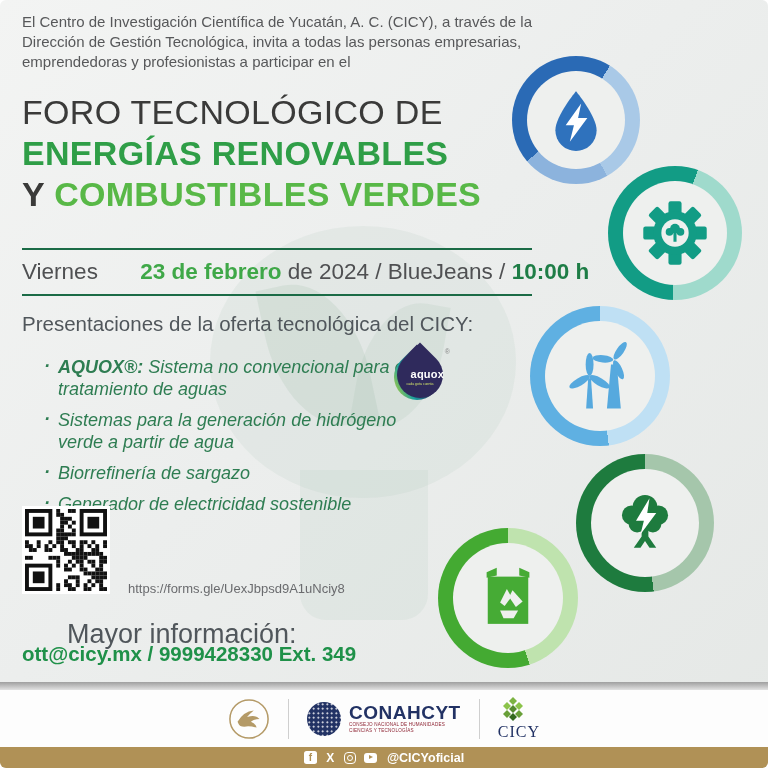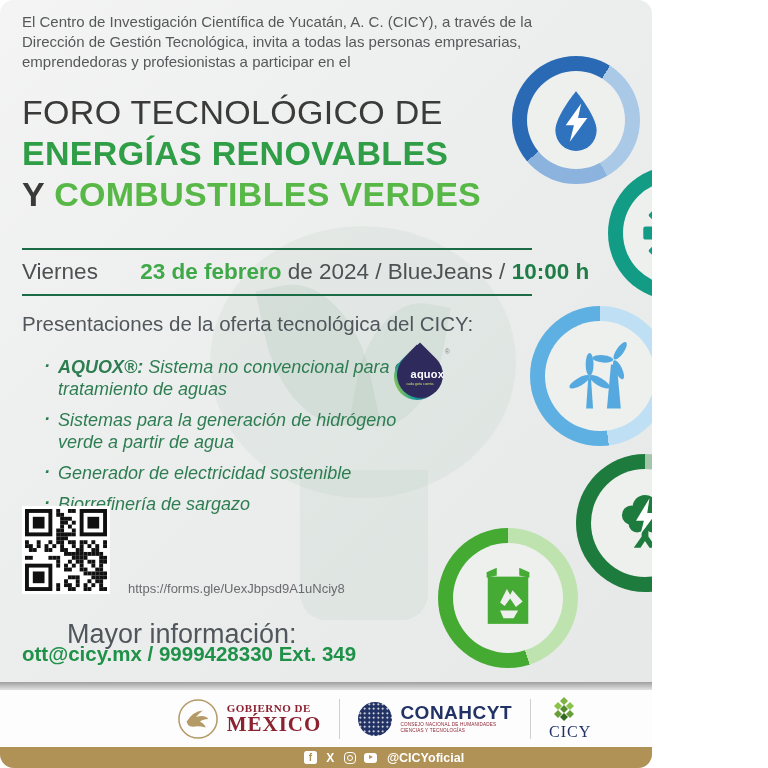--- a/index.html
+++ b/index.html
@@ -1,17 +1,17 @@
 <!DOCTYPE html>
 <html><head>
 <meta charset="utf-8">
 <style>
   html,body{margin:0;padding:0;background:#fff;}
   body{font-family:"Liberation Sans", sans-serif;}
-  .flyer{position:relative;width:652px;height:768px;overflow:hidden;border-radius:14px;
+  .flyer{position:relative;width:768px;height:768px;overflow:hidden;border-radius:6px;
          background:linear-gradient(135deg,#f3f4f3 0%,#eceeed 45%,#e5e8e6 100%);}
   
   .wm{position:absolute;pointer-events:none;}
   .wm-head{left:210px;top:226px;width:306px;height:272px;border-radius:50%;
            background:rgba(176,198,184,0.16);}
   .wm-base{left:300px;top:470px;width:128px;height:150px;border-radius:0 0 26px 26px;
            background:rgba(176,198,184,0.16);}
   .wm-leaf1{left:270px;top:280px;width:95px;height:150px;border-radius:0 70% 0 70%;
             background:rgba(150,185,162,0.18);transform:rotate(-12deg);}
   .wm-leaf2{left:360px;top:300px;width:80px;height:130px;border-radius:70% 0 70% 0;
@@ -204,22 +204,22 @@
     <div class="l2">ENERGÍAS RENOVABLES</div>
     <div class="l3"><span class="pre">Y </span><span class="main">COMBUSTIBLES VERDES</span></div>
   </div>
 
   <div class="abs dateblock"><span>Viernes </span><span class="d">23 de febrero</span><span> de 2024 / BlueJeans / </span><span class="t">10:00 h</span></div>
 
   <div class="abs offers-head">Presentaciones de la oferta tecnológica del CICY:</div>
   <ul class="abs offers">
     <li><span class="b">AQUOX®:</span><span class="t"> Sistema no convencional para el tratamiento de aguas</span></li>
     <li><span class="b"></span><span class="t">Sistemas para la generación de hidrógeno verde a partir de agua</span></li>
+    <li><span class="b"></span><span class="t">Biorrefinería de sargazo</span></li>
     <li><span class="b"></span><span class="t">Generador de electricidad sostenible</span></li>
-    <li><span class="b"></span><span class="t">Biorrefinería de sargazo</span></li>
   </ul>
 
   <div class="abs aquox">
     <div class="grad"></div>
     <div class="drop"></div>
     <div class="txt">aquox</div>
     <div class="tag">cada gota cuenta</div>
     <div class="reg">®</div>
   </div>
 
@@ -369,24 +369,20 @@
   <div class="abs contact-head">Mayor información:</div>
   <div class="abs contact-line">ott@cicy.mx / 9999428330 Ext. 349</div>
 
   <div class="strip"></div>
   <div class="footer">
     <div class="gob">
       <svg width="42" height="42" viewBox="0 0 44 44">
         <circle cx="22" cy="22" r="20" fill="none" stroke="#b49a67" stroke-width="1.6"></circle>
         <path d="M10 25 Q16 14 27 13 Q22 17 20 20 Q29 17 33 22 Q27 22 24 25 Q29 27 30 31 Q23 29 17 30 Q12 30 11 27 Z" fill="#b49a67"></path>
       </svg>
-      <div class="gob-text">
-        <div class="g1">GOBIERNO DE</div>
-        <div class="g2">MÉXICO</div>
-      </div>
     </div>
     <div class="vdiv"></div>
     <div class="cona">
       <div class="cona-circle"></div>
       <div class="cona-text">
         <div class="c1">CONAHCYT</div>
         <div class="c2">CONSEJO NACIONAL DE HUMANIDADES</div>
         <div class="c2">CIENCIAS Y TECNOLOGÍAS</div>
       </div>
     </div>

